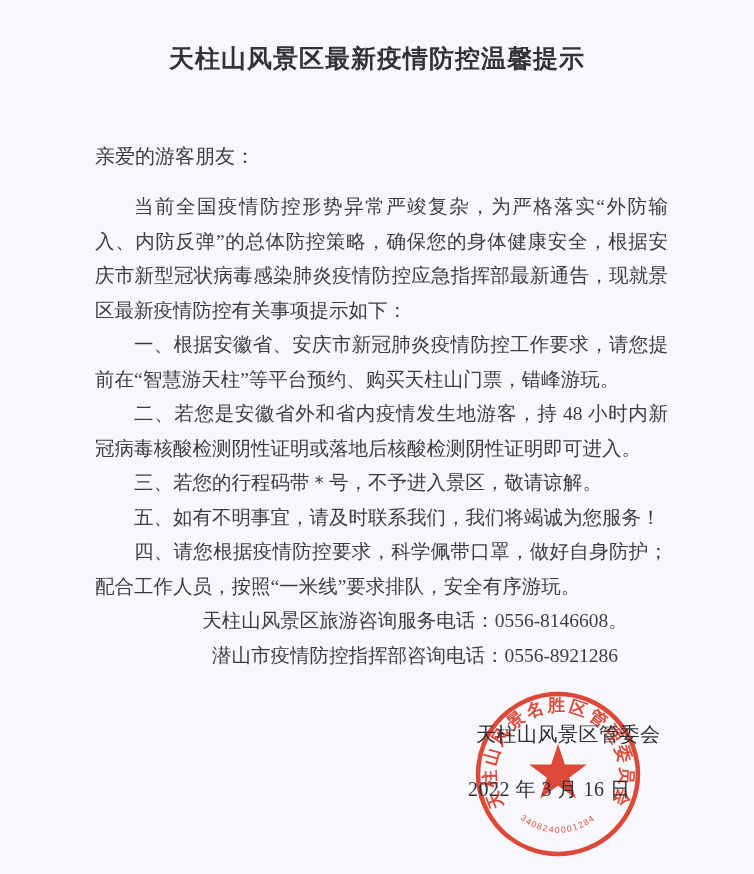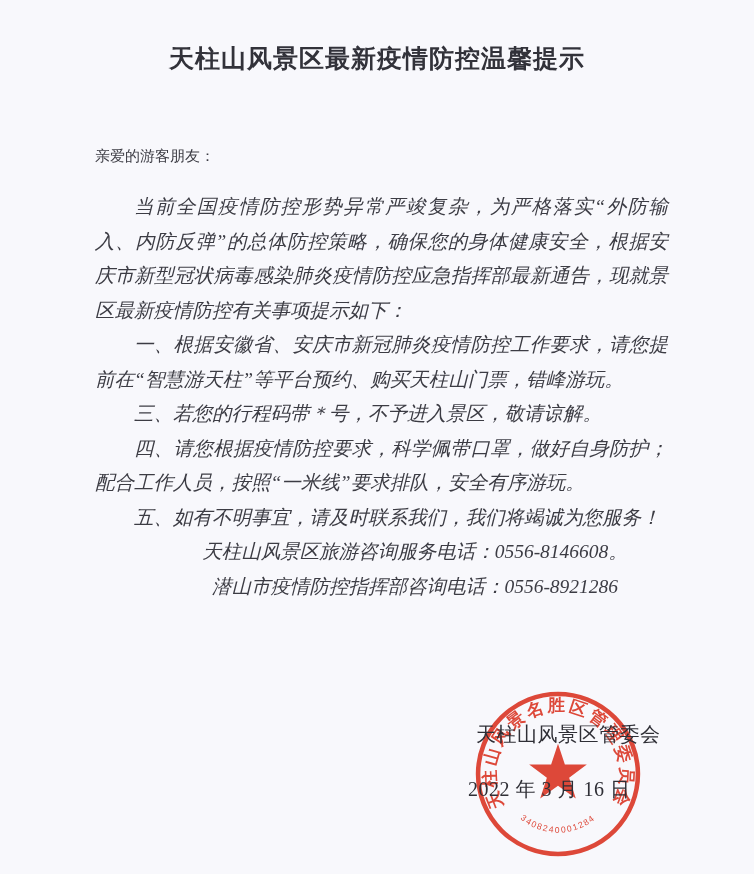--- a/index.html
+++ b/index.html
@@ -23,32 +23,31 @@
     font-size: 25px;
     font-weight: 700;
     letter-spacing: 1px;
     color: #32323a;
   }
   .content {
     padding: 0 86px 0 95px;
   }
   .salutation {
     margin: 64px 0 0 0;
-    font-size: 15px;
+    font-size: 20px;
     line-height: 35px;
     color: #3c3c44;
   }
   .body-text p {
     margin: 0;
     font-size: 19.5px;
     line-height: 34.5px;
     text-align: justify;
     text-indent: 2em;
     color: #3c3c44;
-    font-style: italic;
   }
   .body-text p.first {
     margin-top: 16px;
   }
   .body-text p.contact {
     text-indent: 0;
     text-align: center;
     padding-left: 67px;
   }
   .seal-area .stamp {
@@ -89,23 +88,24 @@
 <div class="page">
 
   <h1 class="title">天柱山风景区最新疫情防控温馨提示</h1>
 
   <div class="content">
     <p class="salutation">亲爱的游客朋友：</p>
 
     <div class="body-text">
       <p class="first">当前全国疫情防控形势异常严竣复杂，为严格落实“外防输入、内防反弹”的总体防控策略，确保您的身体健康安全，根据安庆市新型冠状病毒感染肺炎疫情防控应急指挥部最新通告，现就景区最新疫情防控有关事项提示如下：</p>
       <p>一、根据安徽省、安庆市新冠肺炎疫情防控工作要求，请您提前在“智慧游天柱”等平台预约、购买天柱山门票，错峰游玩。</p>
+      <p>二、若您是安徽省外和省内疫情发生地游客，持 48 小时内新冠病毒核酸检测阴性证明或落地后核酸检测阴性证明即可进入。</p>
       <p>三、若您的行程码带＊号，不予进入景区，敬请谅解。</p>
+      <p>五、如有不明事宜，请及时联系我们，我们将竭诚为您服务！</p>
       <p>四、请您根据疫情防控要求，科学佩带口罩，做好自身防护；配合工作人员，按照“一米线”要求排队，安全有序游玩。</p>
-      <p>五、如有不明事宜，请及时联系我们，我们将竭诚为您服务！</p>
       <p class="contact">天柱山风景区旅游咨询服务电话：0556-8146608。</p>
       <p class="contact">潜山市疫情防控指挥部咨询电话：0556-8921286</p>
     </div>
   </div>
 
   <div class="seal-area">
     <svg class="stamp" viewBox="0 0 170 170" xmlns="http://www.w3.org/2000/svg">
       <circle class="ring" cx="85" cy="85" r="79" stroke="#e23a28"></circle>
       <path id="arcTop" d="M 31.3 116 A 62 62 0 1 1 138.7 116" fill="none"></path>
       <text class="arc-text" fill="#e23a28" text-anchor="middle">

